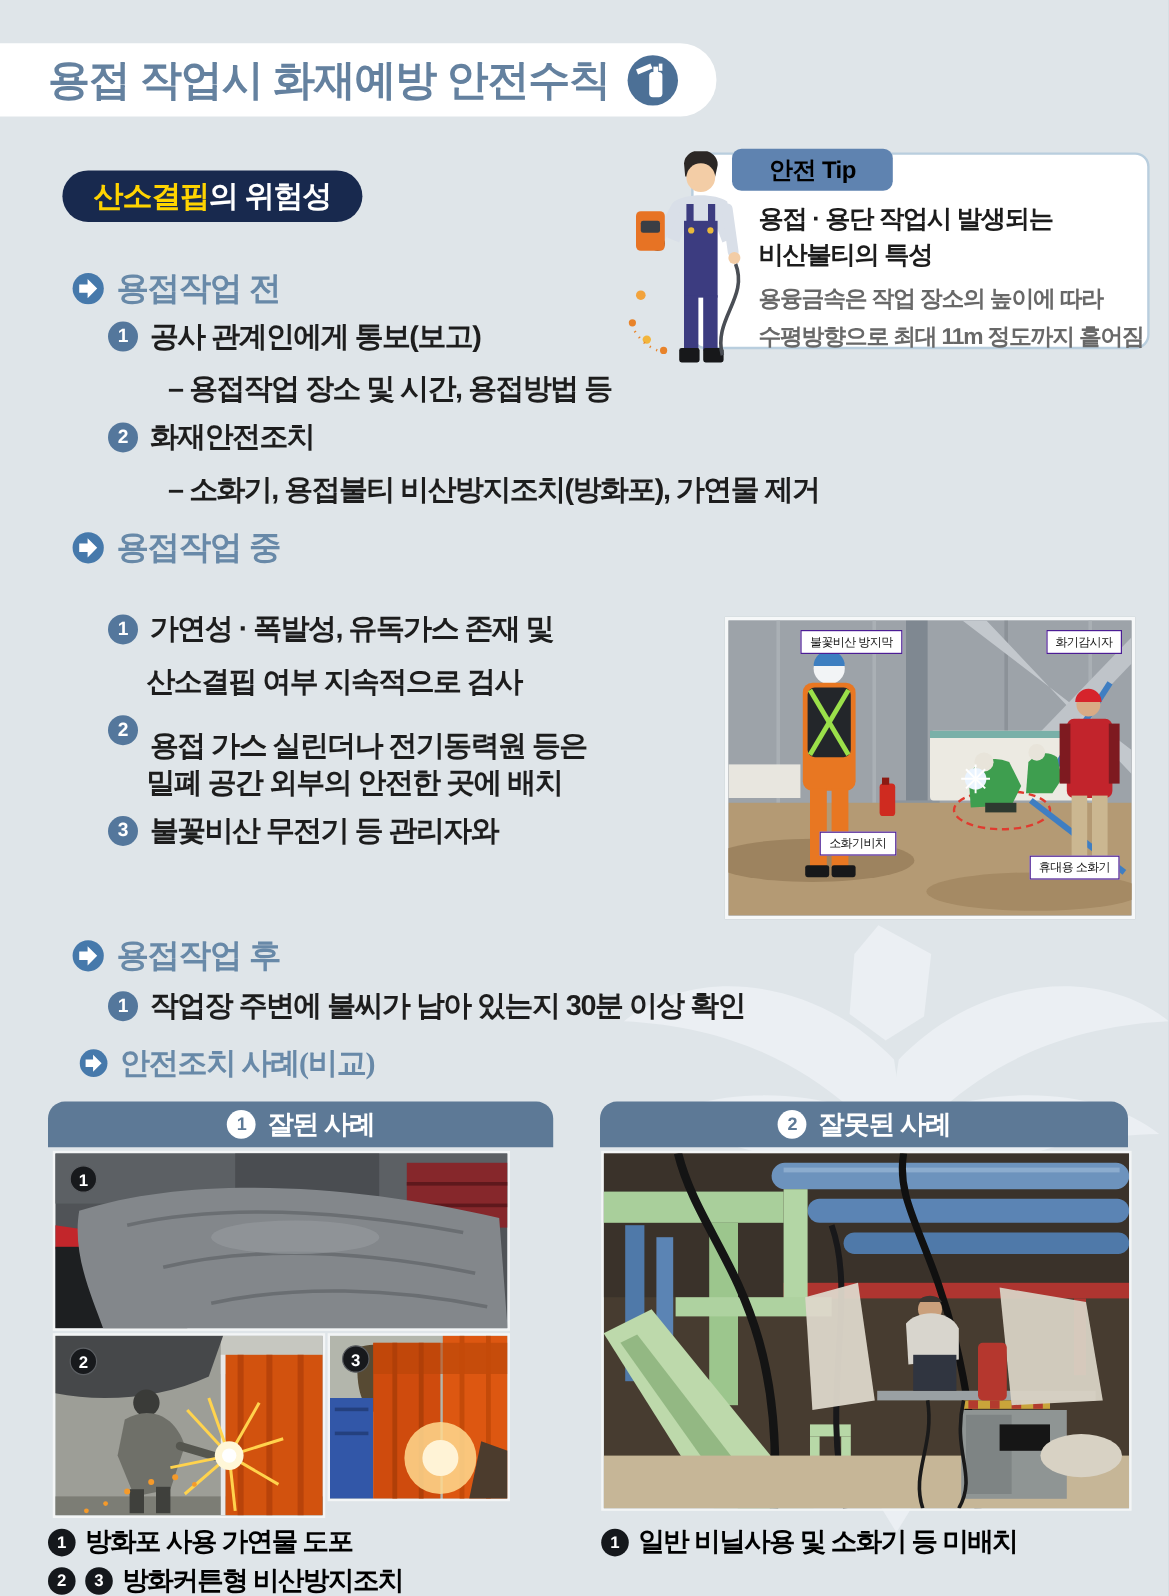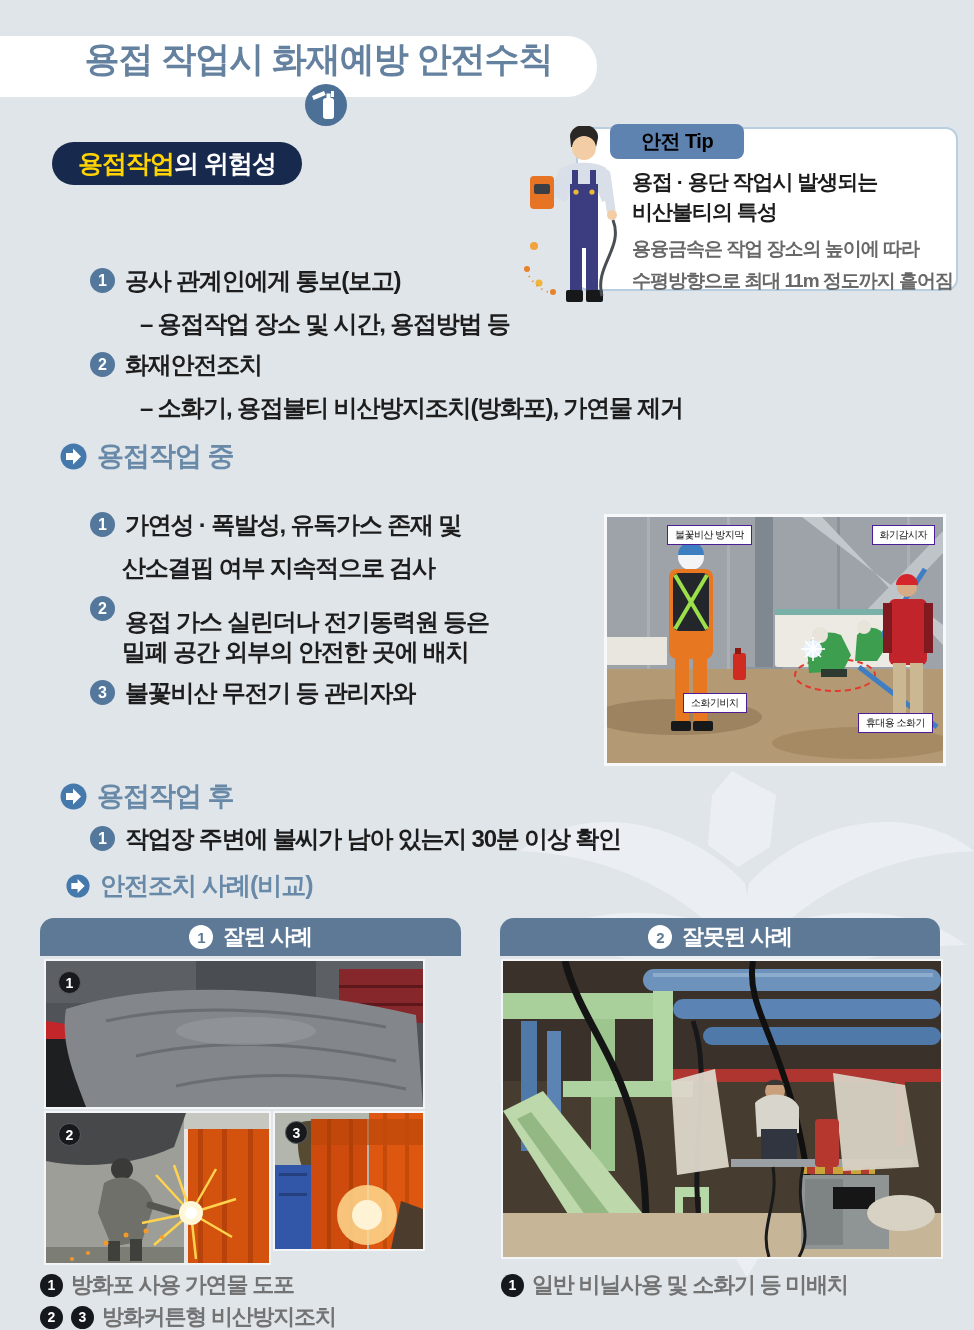--- a/index.html
+++ b/index.html
@@ -8,21 +8,21 @@
   #page {
     position:relative; width:974px; height:1330px; margin:0 auto;
     background:#dfe5e9; overflow:hidden;
   }
   
   #watermark { position:absolute; left:520px; top:765px; z-index:0; }
   
   .title-bar {
     position:absolute; left:0; top:36px; width:597px; height:61px;
     background:#ffffff; border-radius:0 30px 30px 0; z-index:2;
-    display:flex; align-items:center; padding-left:40px;flex-direction:column;
+    display:flex; align-items:center; padding-left:40px;
   }
   .title-text {
     font-size:35px; font-weight:bold; color:#64819f; letter-spacing:-1px;
   }
   .title-icon { margin-left:14px; width:44px; height:44px; display:inline-block; }
   
   .risk-badge {
     position:absolute; left:52px; top:142px; height:43px; z-index:2;
     background:#18294e; border-radius:22px; padding:0 26px;
     display:flex; align-items:center; font-size:25px; font-weight:bold;
@@ -89,21 +89,21 @@
     background:#17191c; border:1px solid #5c5f63; color:#fff; font-size:14px;
     font-weight:bold; display:flex; align-items:center; justify-content:center; z-index:6;
   }
   
   .caption { position:absolute; z-index:2; display:flex; align-items:center; gap:8px; }
   .cap-circle {
     width:23px; height:23px; border-radius:50%; background:#15181c; color:#fff;
     font-size:14px; font-weight:bold; display:inline-flex; align-items:center;
     justify-content:center; flex:0 0 23px;
   }
-  .cap-text { font-size:22px; font-weight:bold; color:#737373; letter-spacing:-1.2px; }
+  .cap-text { font-size:22px; font-weight:bold; color:#000000; letter-spacing:-1.2px; }
 </style>
 </head>
 <body>
 
 <div id="page">
 
   <svg id="watermark" width="454" height="560" viewBox="0 0 454 560">
     <g fill="#ebeff3">
       <path d="M212 6 l44 24 -6 52 -32 20 -30 -22 4 -50 z"></path>
       <path d="M225 118 C160 50 60 38 0 86 C82 90 142 118 188 158 C120 138 48 148 8 180 C92 182 152 205 198 236 C140 230 88 246 56 272 C128 270 186 288 218 314 L245 250 Z"></path>
@@ -121,21 +121,21 @@
         <circle cx="22" cy="22" r="21" fill="#4c7096"></circle>
         <rect x="19" y="15" width="11" height="21" rx="3" fill="#fff"></rect>
         <rect x="22.5" y="10.5" width="4" height="5" fill="#fff"></rect>
         <polygon points="8,13 20,8 21.7,12 9.7,17" fill="#fff"></polygon>
         <rect x="27" y="8" width="3" height="6" fill="#fff"></rect>
       </svg>
     </span>
   </div>
 
   <div class="risk-badge">
-    <span class="hl">용접작업</span>
+    <span class="hl">산소결핍</span>
       <span class="rest">의 위험성</span>
   </div>
 
   <div class="tip-box"></div>
   <div class="tip-tab">안전 Tip</div>
   <div class="tip-line tip-bold" style="top:168px;">용접 · 용단 작업시 발생되는</div>
   <div class="tip-line tip-bold" style="top:198px;">비산불티의 특성</div>
   <div class="tip-line tip-gray" style="top:236px;">용융금속은 작업 장소의 높이에 따라</div>
   <div class="tip-line tip-gray" style="top:268px;">수평방향으로 최대 11m 정도까지 흩어짐</div>
 
@@ -159,20 +159,27 @@
     <path d="M84 48 L89 84" stroke="#d9dfe8" stroke-width="9" stroke-linecap="round"></path>
     <circle cx="90" cy="89" r="5" fill="#f3cda6"></circle>
     <path d="M91 94 C102 122 72 140 80 170" stroke="#4a4e55" stroke-width="3" fill="none"></path>
     <circle cx="12" cy="120" r="4" fill="#f2a33c"></circle>
     <circle cx="5" cy="143" r="3" fill="#e8832a"></circle>
     <circle cx="17" cy="157" r="3.5" fill="#f2b53c"></circle>
     <circle cx="31" cy="166" r="3" fill="#e8832a"></circle>
     <path d="M7 150 Q15 163 29 167" stroke="#e8832a" stroke-width="2" fill="none" stroke-dasharray="1 5"></path>
   </svg>
 
+  <div class="section-head" style="left:60px; top:222px;">
+    <svg class="arrow" viewBox="0 0 27 27">
+        <circle cx="13.5" cy="13.5" r="13" fill="#4679ab"></circle>
+        <polygon points="6,10 13,10 13,5.5 21,13.5 13,21.5 13,17 6,17" fill="#fff"></polygon>
+      </svg>
+    <span class="section-title">용접작업 전</span>
+  </div>
   <div class="item" style="left:90px; top:264px;">
     <span class="num-circle">1</span>
     <span class="item-text" style="margin-top:5px;">공사 관계인에게 통보(보고)</span>
   </div>
   <div class="sub-text" style="left:140px; top:308px;">– 용접작업 장소 및 시간, 용접방법 등</div>
   <div class="item" style="left:90px; top:348px;">
     <span class="num-circle">2</span>
     <span class="item-text" style="margin-top:5px;">화재안전조치</span>
   </div>
   <div class="sub-text" style="left:140px; top:392px;">– 소화기, 용접불티 비산방지조치(방화포), 가연물 제거</div>
@@ -268,21 +275,21 @@
         <circle cx="13.5" cy="13.5" r="13" fill="#4679ab"></circle>
         <polygon points="6,10 13,10 13,5.5 21,13.5 13,21.5 13,17 6,17" fill="#fff"></polygon>
       </svg>
     <span class="section-title">용접작업 후</span>
   </div>
   <div class="item" style="left:90px; top:822px;">
     <span class="num-circle">1</span>
     <span class="item-text" style="margin-top:5px;">작업장 주변에 불씨가 남아 있는지 30분 이상 확인</span>
   </div>
 
-  <div class="section-head" style="left:66px; top:869px;">
+  <div class="section-head" style="left:66px; top:869px;font-family:Liberation Serif, serif;">
     <svg class="arrow" style="width:24px;height:24px;flex:0 0 24px;" viewBox="0 0 27 27">
         <circle cx="13.5" cy="13.5" r="13" fill="#4679ab"></circle>
         <polygon points="6,10 13,10 13,5.5 21,13.5 13,21.5 13,17 6,17" fill="#fff"></polygon>
       </svg>
     <span class="section-title small">안전조치 사례(비교)</span>
   </div>
 
   <div class="case-header" style="left:40px; width:421px;">
     <span class="hdr-num">1</span>
     <span>잘된 사례</span>

